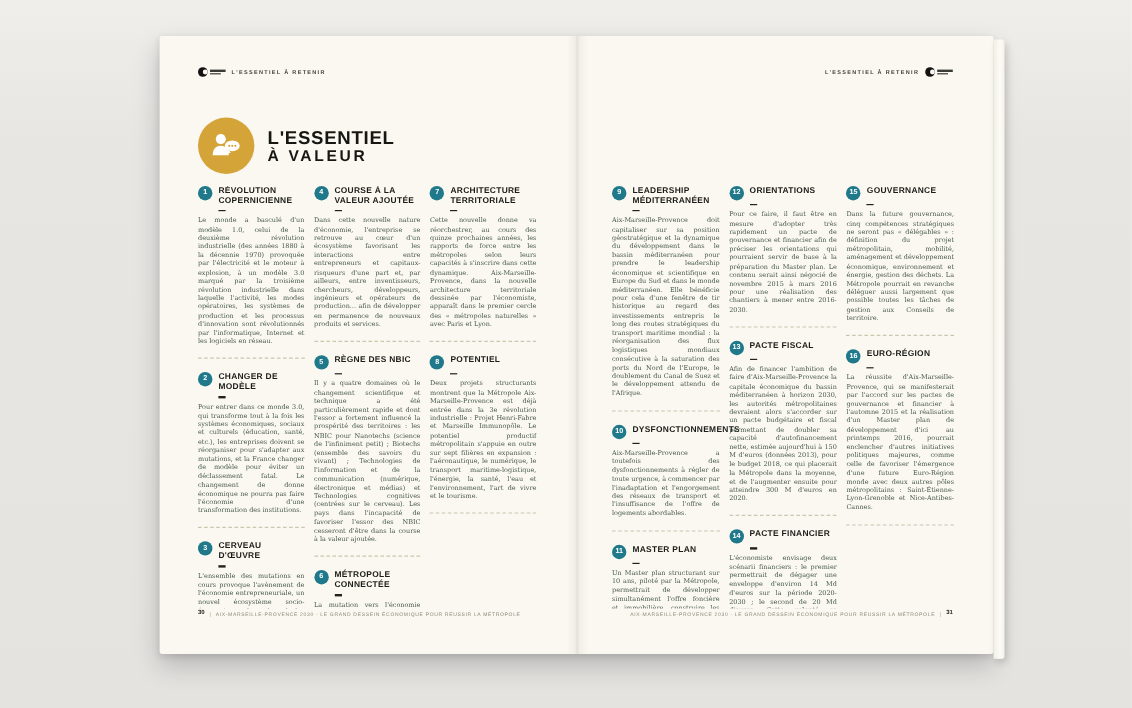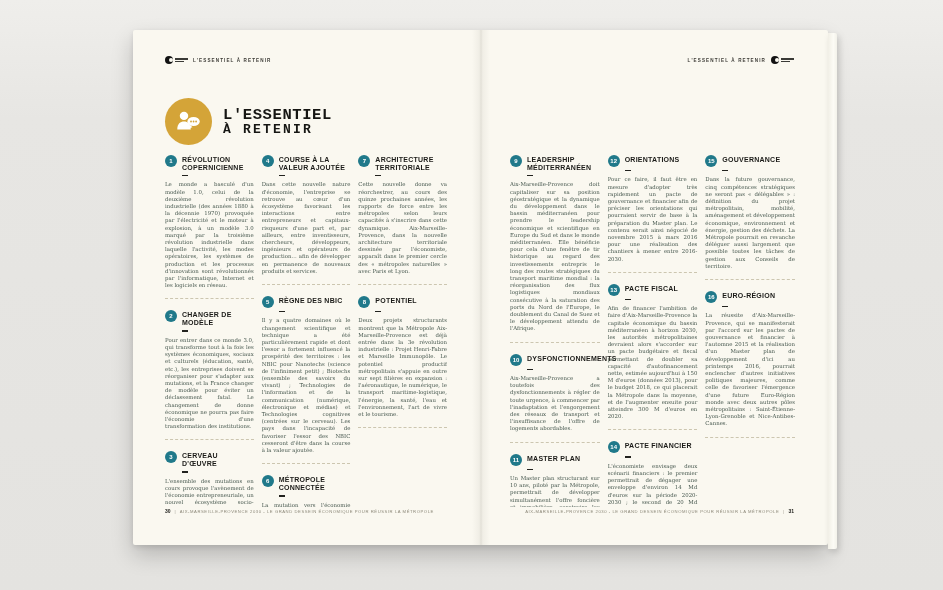--- a/index.html
+++ b/index.html
@@ -18,21 +18,21 @@
   .rh-left{left:32px;}
   .rh-right{right:34px;}
   .rh-label{font-size:4.6px;letter-spacing:1.1px;font-weight:700;color:#3c3b36;text-transform:uppercase;}
   .brand-logo{display:inline-flex;align-items:center;gap:2px;}
   .logo-disc{width:8px;height:8px;background:#121212;border-radius:50%;position:relative;display:inline-block;}
   .logo-disc::after{content:"";position:absolute;left:3.5px;top:2px;width:4px;height:4px;background:#faf8f0;border-radius:50%;}
   .logo-lines{display:inline-flex;flex-direction:column;gap:1px;}
   .logo-lines i{display:block;width:13px;height:1.6px;background:#3a3a36;}
   .logo-lines i:last-child{width:9px;}
   
-  .title-block{position:absolute;left:32px;top:68px;display:flex;align-items:center;gap:11px;font-family:Liberation Mono, monospace;}
+  .title-block{position:absolute;left:32px;top:68px;display:flex;align-items:center;gap:11px;}
   .title-icon{width:47px;height:47px;border-radius:50%;background:var(--gold,#d4a438);
     display:flex;align-items:center;justify-content:center;}
   .title{margin:0;display:flex;flex-direction:column;color:#161613;}
   .t1{font-size:15.5px;font-weight:800;letter-spacing:.6px;line-height:15px;}
   .t2{font-size:13px;font-weight:600;letter-spacing:2.2px;line-height:13px;}
   
   .content{position:absolute;top:125px;height:352px;display:flex;gap:8px;overflow:hidden;}
   .content-left{left:32px;width:282px;}
   .content-right{left:377px;width:285px;}
   .col{flex:1 1 0;min-width:0;}
@@ -89,21 +89,21 @@
         <path d="M4 38 c0-10 5.5-14 12-14 s12 4 12 14 z" fill="#ffffff"></path>
         <ellipse cx="33" cy="24" rx="11" ry="8" fill="#ffffff"></ellipse>
         <path d="M27 30 l-5 7 l9-3 z" fill="#ffffff"></path>
         <circle cx="28.5" cy="24" r="1.6" fill="#d4a438"></circle>
         <circle cx="33" cy="24" r="1.6" fill="#d4a438"></circle>
         <circle cx="37.5" cy="24" r="1.6" fill="#d4a438"></circle>
       </svg>
     </span>
     <h1 class="title">
       <span class="t1">L'ESSENTIEL</span>
-      <span class="t2">À RETENIR</span>
+      <span class="t2">À VALEUR</span>
     </h1>
   </div>
 
   <div class="content content-left">
     <div class="col">
       <section class="sec">
         <div class="sec-head">
             <span class="badge">
               <span class="badge-num">1</span>
             </span>

